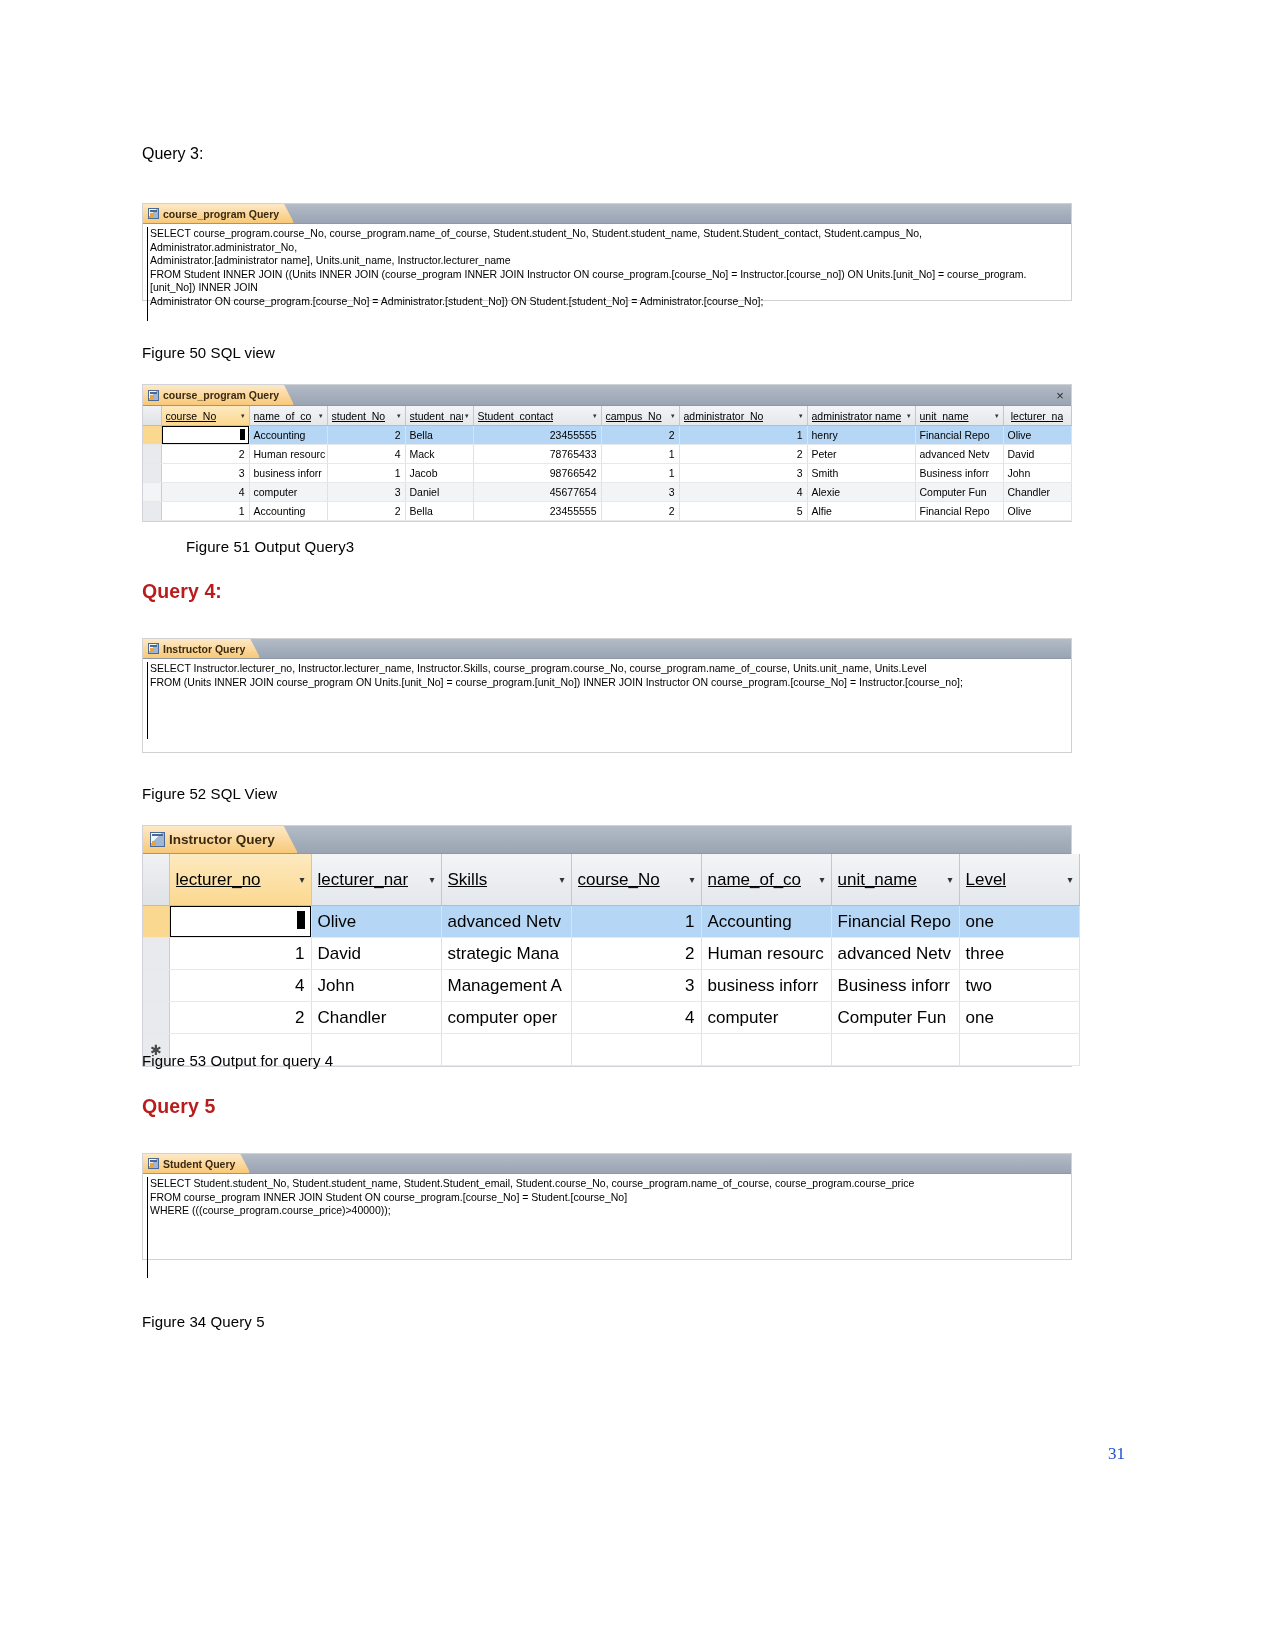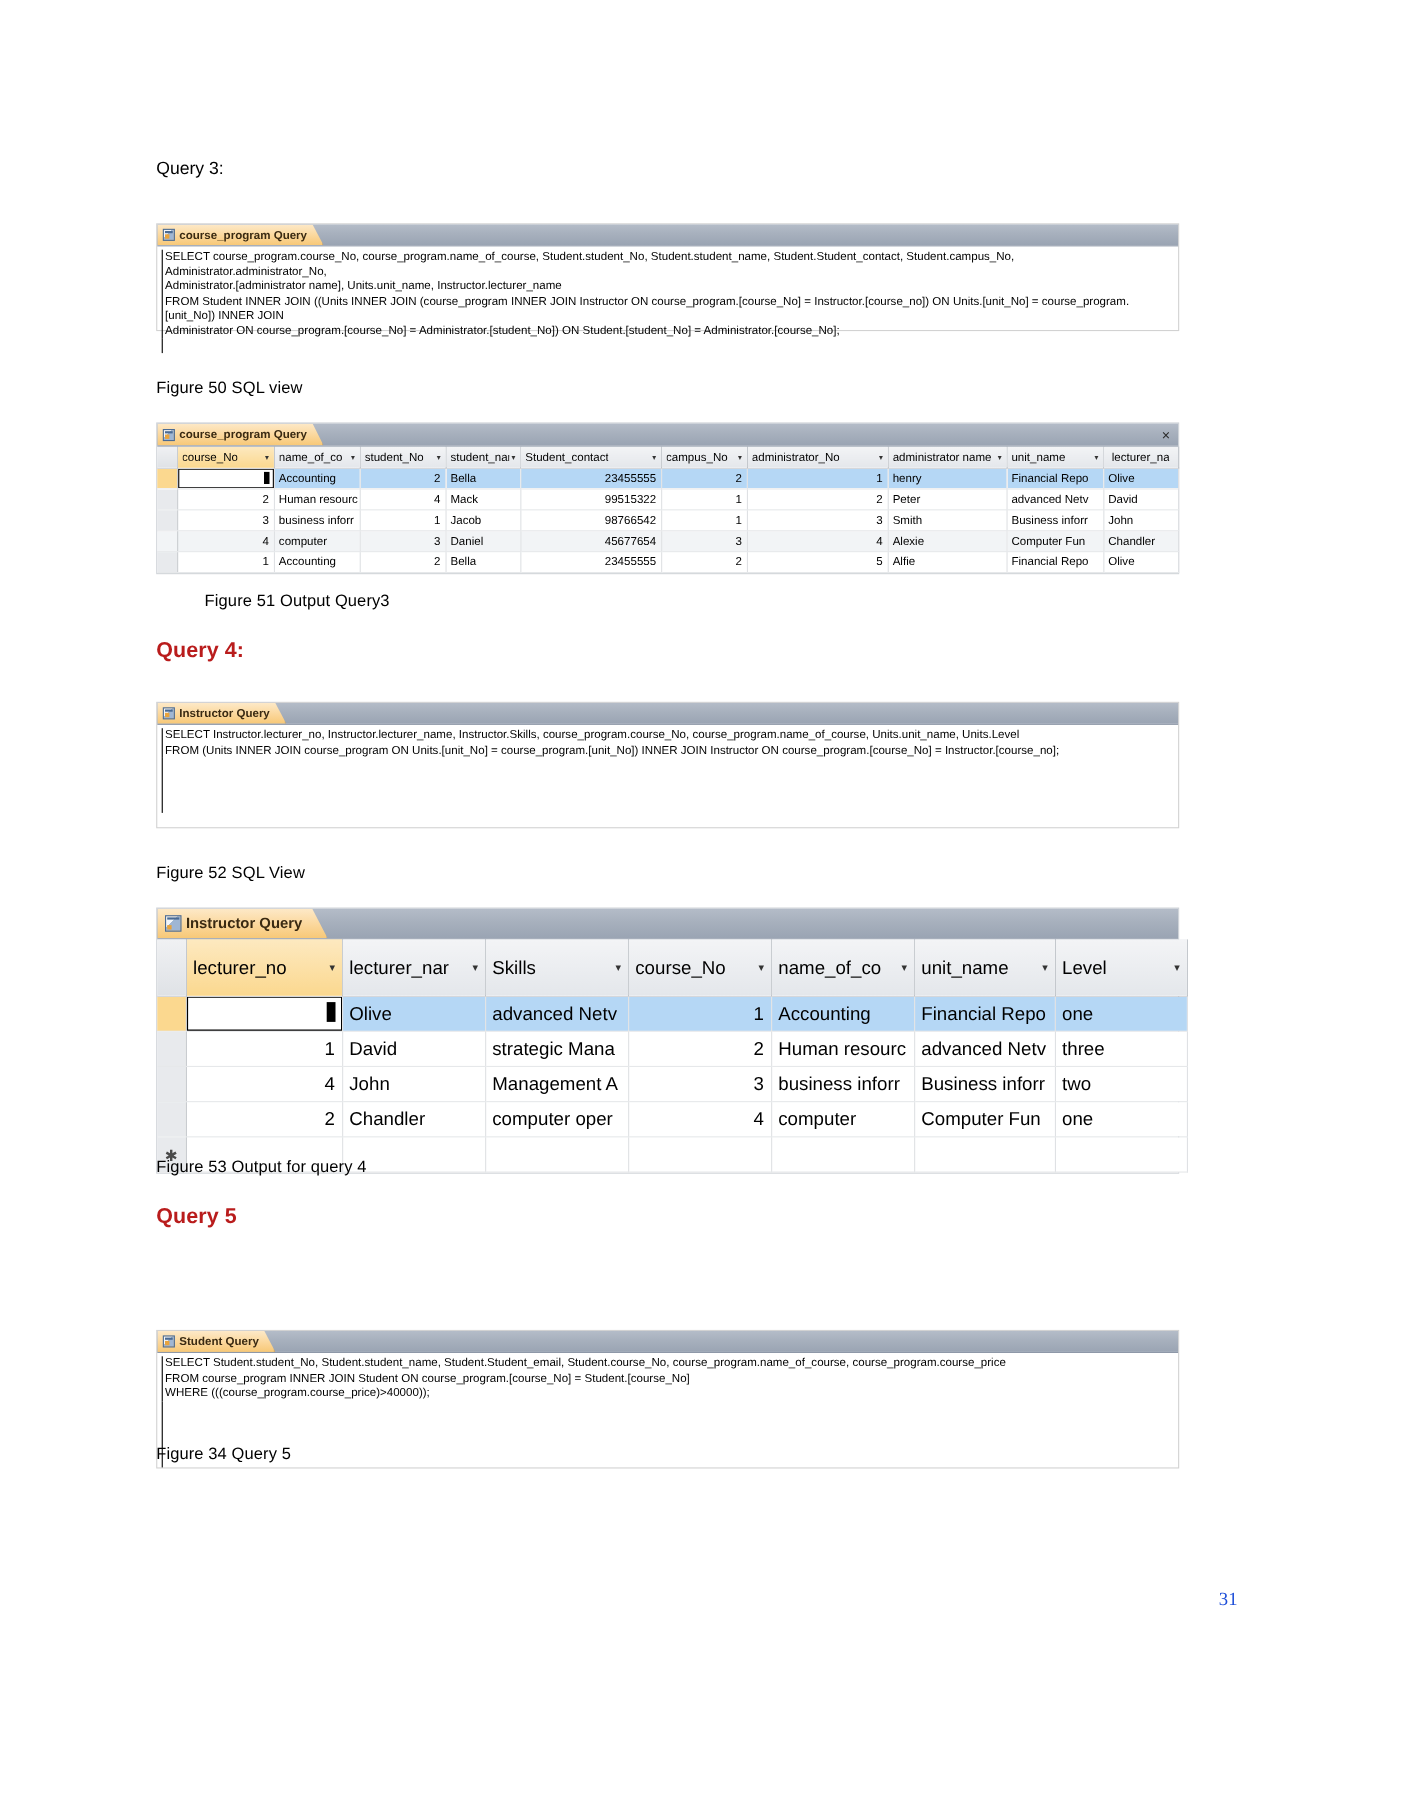--- a/index.html
+++ b/index.html
@@ -171,20 +171,21 @@
     display: flex;
     align-items: center;
     justify-content: center;
     gap: 2px;
     overflow: hidden;
   }
   table.grid th .hdr .lbl {
     overflow: hidden;
     text-overflow: clip;
     white-space: nowrap;
+    text-decoration: underline;
   }
   table.grid th .arrow {
     margin-left: auto;
     font-size: 7px;
     color: #333;
     flex: 0 0 auto;
   }
   table.grid th.sel {
     background: linear-gradient(to bottom,#fde9c0 0%, #fbd88f 100%);
   }
@@ -371,21 +372,21 @@
             <td class="txt">henry</td>
             <td class="txt">Financial Repo</td>
             <td class="txt">Olive</td>
           </tr>
           <tr>
             <td class="rowhdr"></td>
             <td class="num">2</td>
             <td class="txt">Human resourc</td>
             <td class="num">4</td>
             <td class="txt">Mack</td>
-            <td class="num">99515322</td>
+            <td class="num">78765433</td>
             <td class="num">1</td>
             <td class="num">2</td>
             <td class="txt">Peter</td>
             <td class="txt">advanced Netv</td>
             <td class="txt">David</td>
           </tr>
           <tr>
             <td class="rowhdr"></td>
             <td class="num">3</td>
             <td class="txt">business inforr</td>
@@ -565,21 +566,21 @@
             <td></td>
           </tr>
         </tbody>
       </table>
     </div>
 
     <div class="caption" style="position:absolute; left:0; top:1052px;">Figure 53 Output for query 4</div>
 
     <div class="heading" style="position:absolute; left:0; top:1095px;">Query 5</div>
 
-    <div class="sqlwin" style="position:absolute; left:0; top:1209px; height:126px;">
+    <div class="sqlwin" style="position:absolute; left:0; top:1153px; height:107px;">
       <div class="titlebar">
         <div class="tabchip">
           <span class="acc-icon"></span>
           <span>Student Query</span>
         </div>
       </div>
       <div class="sqlbody">
         <div class="sqltext">SELECT Student.student_No, Student.student_name, Student.Student_email, Student.course_No, course_program.name_of_course, course_program.course_price
 FROM course_program INNER JOIN Student ON course_program.[course_No] = Student.[course_No]
 WHERE (((course_program.course_price)&gt;40000));</div>

